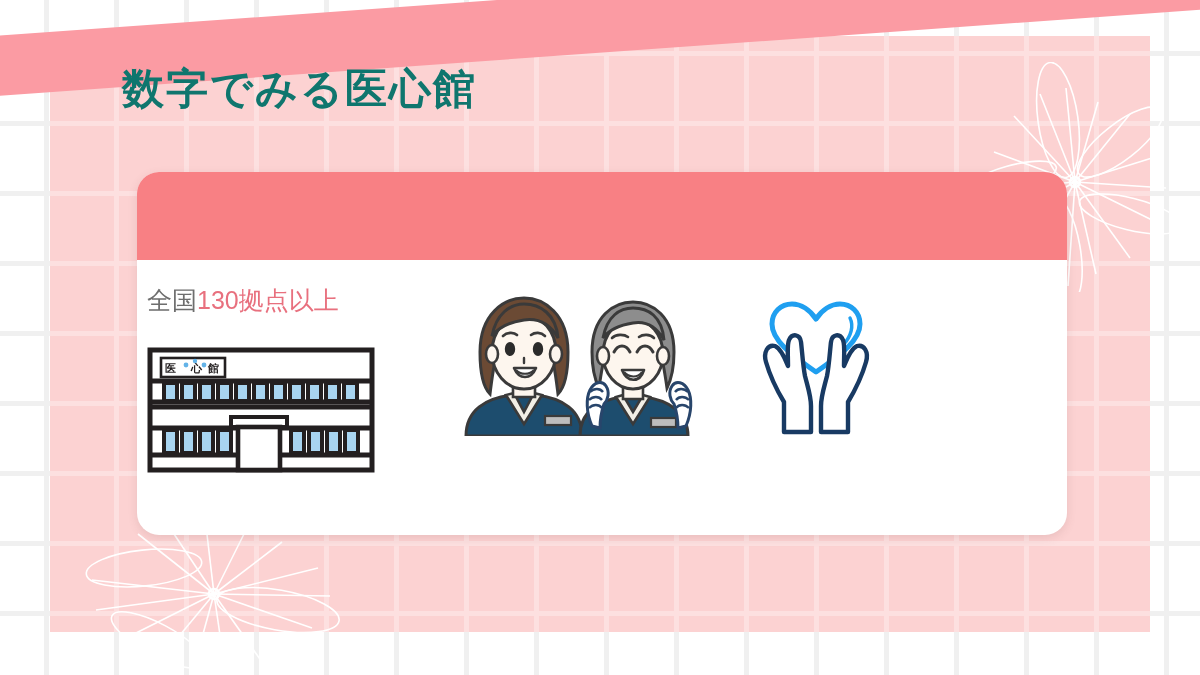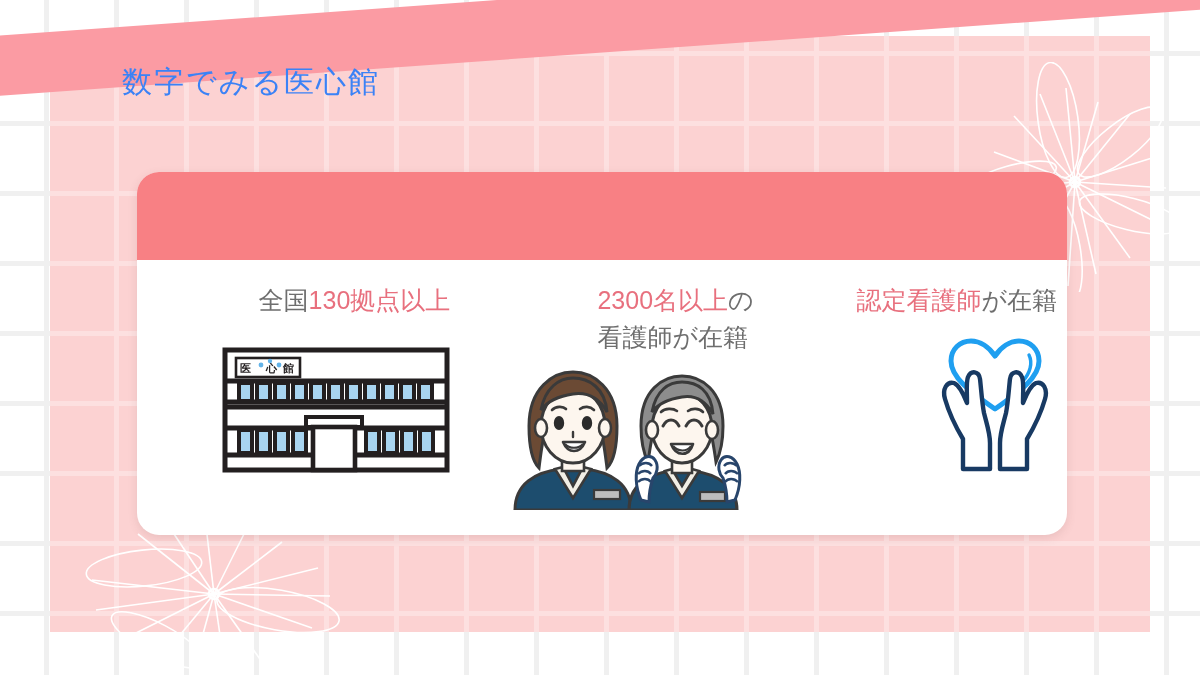--- a/index.html
+++ b/index.html
@@ -71,23 +71,23 @@
     pointer-events: none;
   }
   .flower-tr { right: 10px; top: 62px; width: 210px; height: 230px; }
   .flower-bl { left: 66px; top: 524px; width: 300px; height: 160px; }
 
   
   .title {
     position: absolute;
     left: 122px;
     top: 64px;
-    font-size: 30px;
-    font-weight: 400;
-    color: #3b82f6;
+    font-size: 42px;
+    font-weight: 700;
+    color: #0f766e;
     letter-spacing: 2px;
     line-height: 1.2;
     white-space: nowrap;
   }
 
   
   .card {
     position: absolute;
     left: 137px;
     top: 172px;
@@ -105,21 +105,21 @@
   }
   .card-body {
     display: flex;
     height: 275px;
     padding: 0 10px;
   }
   .stat-col {
     flex: 1;
     display: flex;
     flex-direction: column;
-    align-items: flex-end;
+    align-items: flex-start;
     padding-top: 22px;
   }
 
   .stat-text {
     font-size: 25px;
     line-height: 1.48;
     color: #6e6e6e;
     text-align: left;
     white-space: nowrap;
     font-weight: 400;
@@ -266,28 +266,20 @@
               <rect x="198" y="83" width="13" height="23"></rect>
             </g>
 
             <rect x="84" y="70" width="56" height="10" fill="#ffffff" stroke="#231f20" stroke-width="4"></rect>
             <rect x="91" y="80" width="42" height="43" fill="#ffffff" stroke="#231f20" stroke-width="4.6"></rect>
           </svg>
         </div>
       </div>
 
       <div class="stat-col">
-        <div class="stat-text">
-          <div>
-            <span class="hl">2300名以上</span><span>の</span>
-          </div>
-          <div>
-            <span>看護師が在籍</span>
-          </div>
-        </div>
         <div class="stat-icon">
           <svg width="255" height="142" viewBox="0 0 255 142" fill="none">
 
             <g>
 
               <path d="M16 142 C16 116 36 104 62 101 L86 101 C112 104 132 116 132 142 Z" fill="#1d4d6e" stroke="#3a3a3a" stroke-width="3"></path>
 
               <path d="M56 101 L74 130 L92 101 L84 99 L74 118 L64 99 Z" fill="#f2efe6" stroke="#3a3a3a" stroke-width="2.6"></path>
 
               <rect x="95" y="122" width="26" height="9" fill="#bdbdbd" stroke="#3a3a3a" stroke-width="2.2"></rect>
@@ -349,23 +341,20 @@
               <path d="M238 98 C234 94 228 94 225 98" stroke="#28456b" stroke-width="2.4" fill="none"></path>
               <path d="M239 106 C235 102 229 102 226 106" stroke="#28456b" stroke-width="2.4" fill="none"></path>
               <path d="M239 114 C235 110 229 110 226 114" stroke="#28456b" stroke-width="2.4" fill="none"></path>
             </g>
           </svg>
         </div>
       </div>
 
       <div class="stat-col">
         <div class="stat-text">
-          <div>
-            <span class="hl">認定看護師</span><span>が在籍</span>
-          </div>
         </div>
         <div class="stat-icon">
           <svg width="124" height="140" viewBox="0 0 124 140" fill="none">
 
             <path d="M62 76 C36 58 18 44 18 28 C18 16 27 8 38 8 C47 8 56 14 62 23 C68 14 77 8 86 8 C97 8 106 16 106 28 C106 44 88 58 62 76 Z" fill="none" stroke="#1f9ff0" stroke-width="5" stroke-linejoin="round"></path>
             <path d="M96 22 C100 30 97 40 90 48" stroke="#1f9ff0" stroke-width="3.4" fill="none" stroke-linecap="round"></path>
             <circle cx="84" cy="56" r="2.2" fill="#1f9ff0"></circle>
 
             <path d="M30 136 L30 106 C24 96 16 80 12 66 C9 56 14 48 21 50 C26 52 30 60 34 70 C34 58 33 48 35 44 C38 37 46 38 47 46 C48 54 49 70 51 80 C54 92 57 100 57 110 L57 136 Z" fill="#ffffff" stroke="#183a63" stroke-width="4.4" stroke-linejoin="round" stroke-linecap="round"></path>
 

